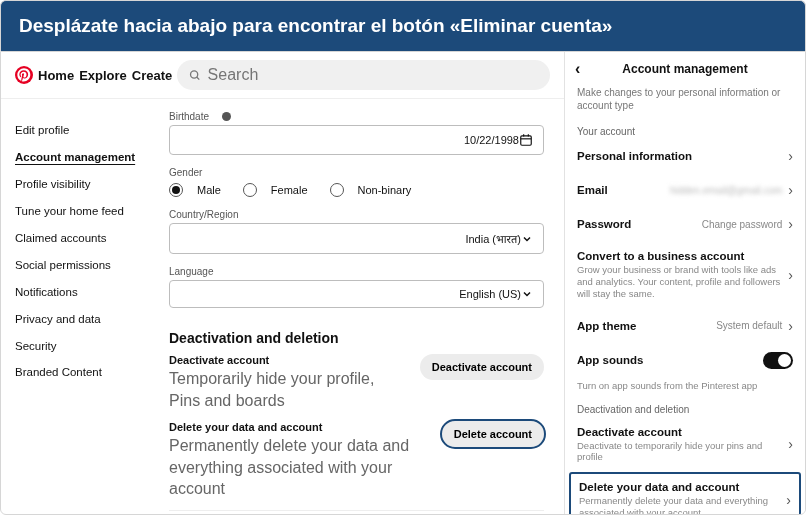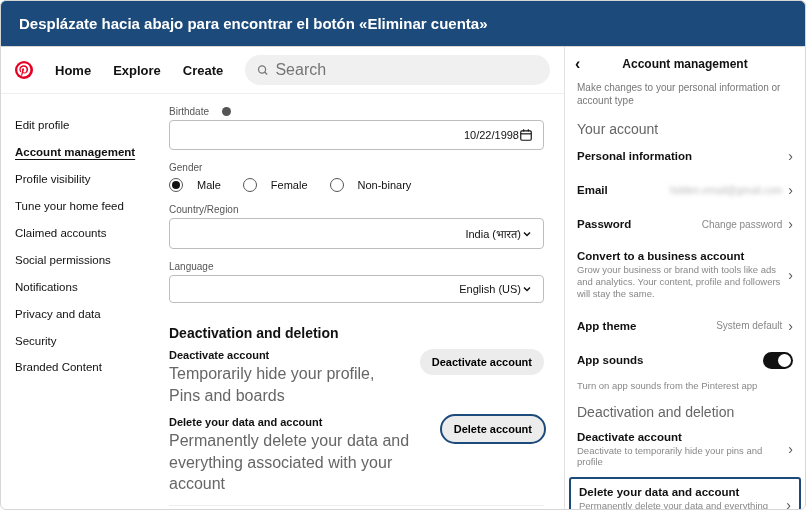--- a/index.html
+++ b/index.html
@@ -1,20 +1,20 @@
 <!DOCTYPE html>
 <html><head>
 <meta charset="utf-8">
 <style>
 *{box-sizing:border-box;margin:0;padding:0;font-family:-apple-system,BlinkMacSystemFont,"Segoe UI",Helvetica,Arial,sans-serif}
 body{background:#fff}
-.banner{background:#1c4a7a;color:#fff;font-size:15px;font-weight:600;padding:14px 18px;border-radius:6px 6px 0 0;border:1px solid #d6d6d6;border-bottom:none}
+.banner{background:#1c4a7a;color:#fff;font-size:19px;font-weight:600;padding:14px 18px;border-radius:6px 6px 0 0;border:1px solid #d6d6d6;border-bottom:none}
 .wrap{display:flex;border:1px solid #d6d6d6;border-radius:0 0 6px 6px;overflow:hidden;height:464px}
 .desktop{flex:1;display:flex;flex-direction:column;border-right:1px solid #e2e2e2;min-width:0}
-.topbar{display:flex;align-items:center;gap:22px;padding:8px 14px;font-size:13px;font-weight:600;color:#111;border-bottom:1px solid #eee}
+.topbar{display:flex;align-items:center;gap:5px;padding:8px 14px;font-size:13px;font-weight:600;color:#111;border-bottom:1px solid #eee}
 .logo{width:18px;height:18px;border-radius:50%;background:#e60023;display:flex;align-items:center;justify-content:center;color:#fff;font-size:12px;font-weight:700}
 .logo svg{width:16px;height:16px}
 .nav-link{cursor:pointer}
 .searchbar{flex:1;display:flex;align-items:center;background:#f0f0f0;border-radius:18px;padding:6px 12px;color:#777;font-weight:400;gap:6px}
 .searchbar input{border:none;background:transparent;outline:none;width:100%;font-size:16px;color:#a16207}
 .body{flex:1;display:flex;overflow:hidden}
 .sidebar{width:148px;padding:18px 10px 10px 14px;font-size:11.5px;color:#111;overflow-y:auto}
 .sidebar .item{padding:6px 0;cursor:pointer;line-height:1.3}
 .sidebar .item.active{font-weight:600;text-decoration:underline;text-underline-offset:3px}
 .main{flex:1;padding:12px 20px 0 20px;overflow-y:auto;font-size:11px;color:#111;display:flex;flex-direction:column}
@@ -32,21 +32,21 @@
 .row-action .ttl{font-size:11px;font-weight:600;margin-bottom:2px}
 .row-action .desc{font-size:16px;color:#666;line-height:1.35}
 .pill-btn{border:none;background:#ececec;border-radius:18px;padding:7px 12px;font-size:11px;font-weight:600;cursor:pointer;white-space:nowrap}
 .pill-btn.hl{outline:2.5px solid #1c4a7a;outline-offset:0}
 .footer-btns{margin-top:auto;display:flex;justify-content:flex-end;gap:20px;padding:12px 0 14px;border-top:1px solid #eee}
 .mobile{width:240px;background:#fff;font-size:11px;color:#111;display:flex;flex-direction:column;overflow:hidden}
 .m-head{display:flex;align-items:center;padding:8px 10px;font-weight:700;font-size:12px}
 .m-head .back{font-size:16px;width:18px;cursor:pointer}
 .m-head .ttl{flex:1;text-align:center}
 .m-sub{font-size:10px;color:#777;padding:0 12px 8px;line-height:1.3}
-.m-section-label{font-size:14px;color:#666;padding:6px 12px 2px}
+.m-section-label{font-size:10px;color:#666;padding:6px 12px 2px}
 .m-item{display:flex;align-items:center;justify-content:space-between;padding:9px 12px;cursor:pointer}
 .m-item .lbl{font-weight:600;font-size:11.5px}
 .m-item .sublbl{font-size:9.5px;color:#888;margin-top:2px;line-height:1.25}
 .m-item .right{display:flex;align-items:center;gap:6px;color:#888;font-size:10px}
 .m-item .chev{font-size:14px;color:#555}
 .m-item.mini-desc{padding-top:0;padding-bottom:6px}
 .blur{filter:blur(2px);color:#bbb}
 .toggle{width:30px;height:17px;background:#111;border-radius:10px;position:relative}
 .toggle::after{content:"";position:absolute;right:2px;top:2px;width:13px;height:13px;background:#fff;border-radius:50%}
 .m-hl{border:2px solid #1c4a7a;border-radius:3px;margin:0 4px 6px;padding:7px 8px}

